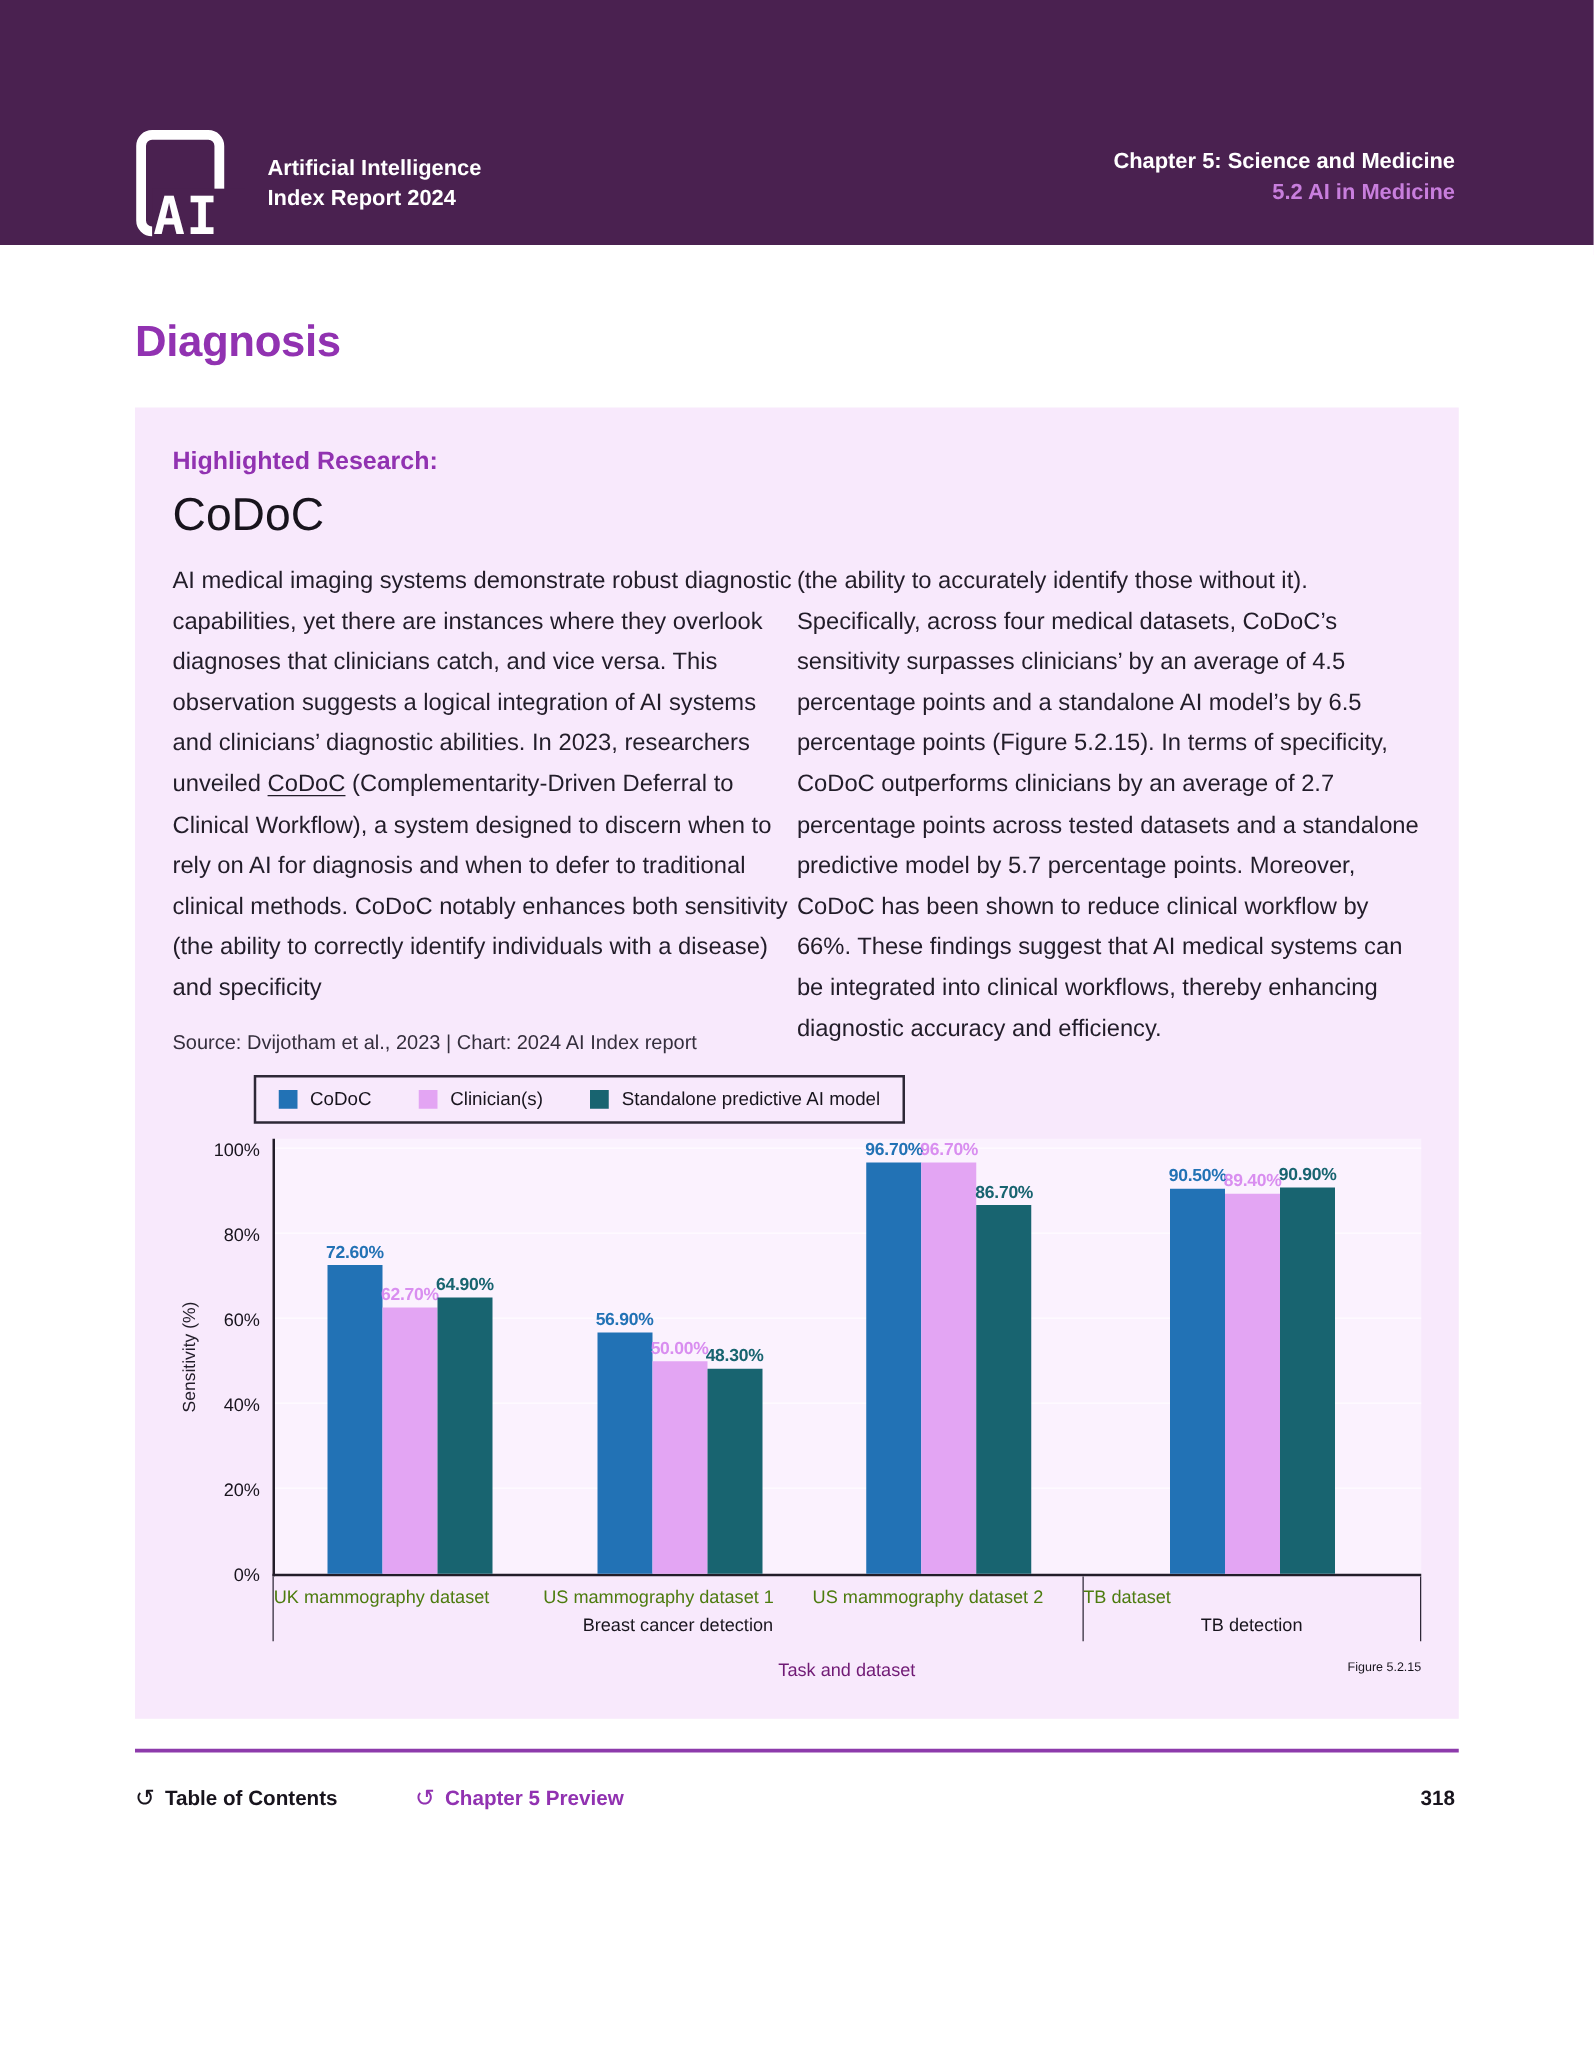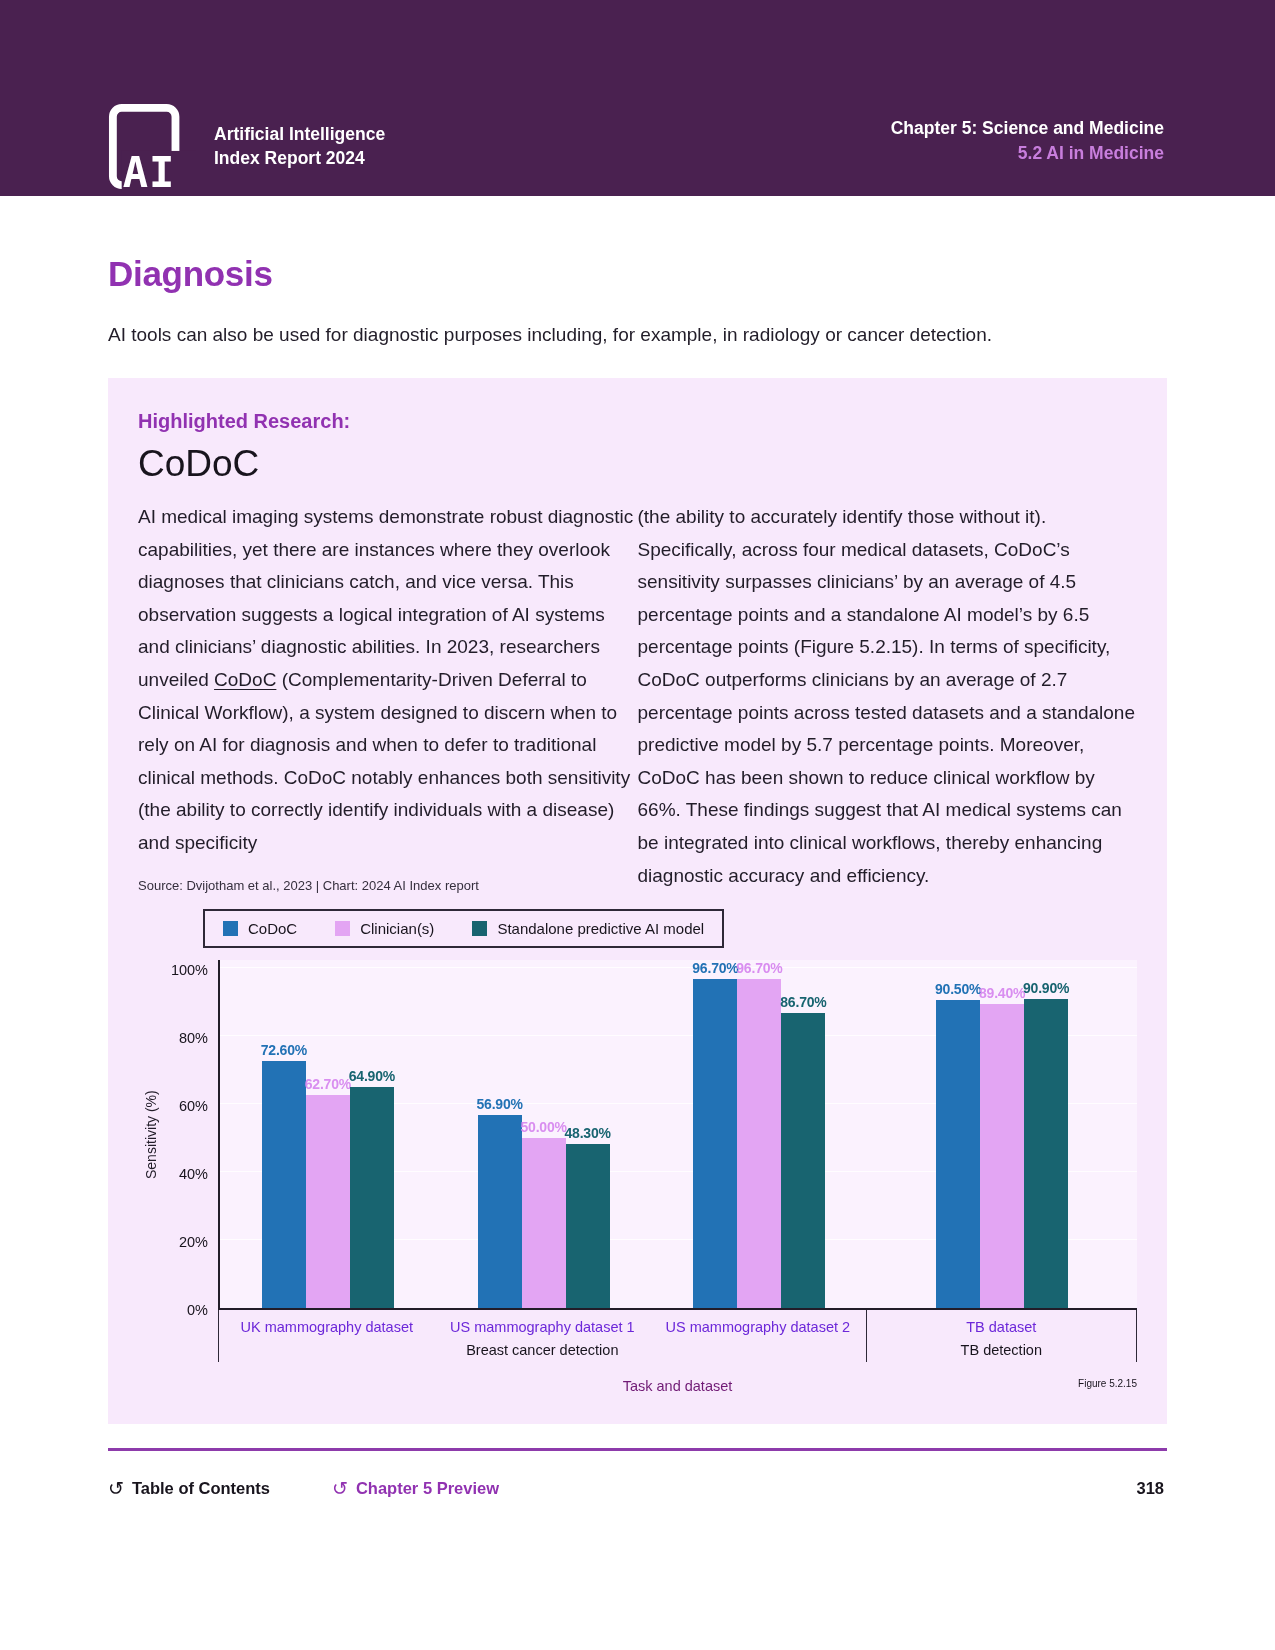--- a/index.html
+++ b/index.html
@@ -23,21 +23,21 @@
   h1.page-title{margin:58px 0 0;font-size:35px;font-weight:600;color:#9132b1;letter-spacing:-.3px}
   .intro{margin:30px 0 0;font-size:19px;color:#221d29}
   .highlight-box{margin-top:32px;background:#f8e9fc;padding:32px 30px 26px;box-sizing:border-box}
   .kicker{font-size:20px;font-weight:700;color:#9132b1}
   .hr-title{font-size:37px;font-weight:400;margin-top:10px;color:#18141d}
   .columns{display:flex;margin-top:16px;height:372px}
   .col{flex:1;font-size:19px;line-height:32.6px;margin:0;color:#221d29}
   .codoc-link{color:inherit;text-decoration:underline;text-underline-offset:3px;cursor:pointer}
   
   .chart-title{font-weight:700;font-size:19px;margin-top:50px;color:#18141d}
-  .chart-source{font-size:13px;margin-top:5px;color:#352f3d}
+  .chart-source{font-size:16px;margin-top:5px;color:#352f3d}
   .legend{display:inline-flex;gap:38px;border:2px solid #2e2837;padding:9px 18px;
     margin:16px 0 0 65px;align-items:center;background:transparent}
   .legend-item{display:flex;align-items:center;gap:10px;font-size:15px;color:#18141d}
   .swatch{width:15px;height:15px;display:inline-block}
   .chart-area{display:flex;margin-top:12px}
   .ylab{width:26px;display:flex;align-items:center;justify-content:center;
     writing-mode:vertical-rl;transform:rotate(180deg);font-size:14px;color:#221d29}
   .ticks{width:54px;position:relative}
   .tick{position:absolute;right:10px;font-size:14.5px;font-weight:500;transform:translateY(50%);color:#18141d}
   .plot{flex:1;position:relative;height:348px;background:#fbf2fe;
@@ -46,21 +46,21 @@
   .grid{position:absolute;left:0;right:0;height:1.5px;background:rgba(255,255,255,.85);z-index:0}
   .psec{display:flex;position:relative;z-index:1;flex-basis:0;min-width:0}
   .pgroup{flex:1;display:flex;align-items:flex-end;justify-content:center}
   .barcol{width:44px;display:flex;flex-direction:column;align-items:center;justify-content:flex-end}
   .blabel{font-size:14px;font-weight:700;white-space:nowrap;margin-bottom:3px;letter-spacing:-.2px}
   .bar{width:100%}
   .xlabels{margin-left:80px;display:flex}
   .xsec{box-sizing:border-box;border-right:1.5px solid #2e2837;padding-bottom:4px;flex-basis:0;min-width:0}
   .xsec:first-child{border-left:1.5px solid #2e2837}
   .xrow1{display:flex}
-  .xcat{flex:1;text-align:center;font-size:14.5px;padding-top:9px;color:#6d28d9}
+  .xcat{flex:1;font-size:14.5px;padding-top:9px;color:#4d7c0f}
   .xrow2{text-align:center;font-size:14.5px;padding-top:7px;color:#18141d}
   .chart-bottom{margin-left:80px;position:relative;margin-top:16px;height:20px}
   .xtitle{text-align:center;font-size:14.5px;font-weight:500;color:#701a75}
   .figlabel{position:absolute;right:0;top:0;font-size:10px;color:#18141d}
   
   .footer-hr{margin:24px 108px 0;height:3px;background:#8d3bab;border:none}
   .footer-row{display:flex;align-items:center;gap:62px;margin:28px 111px 0 108px;
     font-size:16.5px;font-weight:700}
   .footer-link{text-decoration:none;display:flex;align-items:center;gap:8px;cursor:pointer}
   .toc-link{color:#18141d}
@@ -84,21 +84,20 @@
     </div>
   </div>
   <div class="chapter-box">
     <div class="chapter-line">Chapter 5: Science and Medicine</div>
     <div class="section-line">5.2 AI in Medicine</div>
   </div>
 </header>
 
 <main class="content">
   <h1 class="page-title">Diagnosis</h1>
-  <p class="intro">AI tools can also be used for diagnostic purposes including, for example, in radiology or cancer detection.</p>
 
   <section class="highlight-box">
     <div class="kicker">Highlighted Research:</div>
     <div class="hr-title">CoDoC</div>
 
     <div class="columns">
       <p class="col"><span>AI medical imaging systems demonstrate robust diagnostic capabilities, yet there are instances where they overlook diagnoses that clinicians catch, and vice versa. This observation suggests a logical integration of AI systems and clinicians’ diagnostic abilities. In 2023, researchers unveiled </span><a class="codoc-link">CoDoC</a><span> (Complementarity-Driven Deferral to Clinical Workflow), a system designed to discern when to rely on AI for diagnosis and when to defer to traditional clinical methods. CoDoC notably enhances both sensitivity (the ability to correctly identify individuals with a disease) and specificity</span></p>
       <p class="col">(the ability to accurately identify those without it). Specifically, across four medical datasets, CoDoC’s sensitivity surpasses clinicians’ by an average of 4.5 percentage points and a standalone AI model’s by 6.5 percentage points (Figure 5.2.15). In terms of specificity, CoDoC outperforms clinicians by an average of 2.7 percentage points across tested datasets and a standalone predictive model by 5.7 percentage points. Moreover, CoDoC has been shown to reduce clinical workflow by 66%. These findings suggest that AI medical systems can be integrated into clinical workflows, thereby enhancing diagnostic accuracy and efficiency.</p>
     </div>
 

